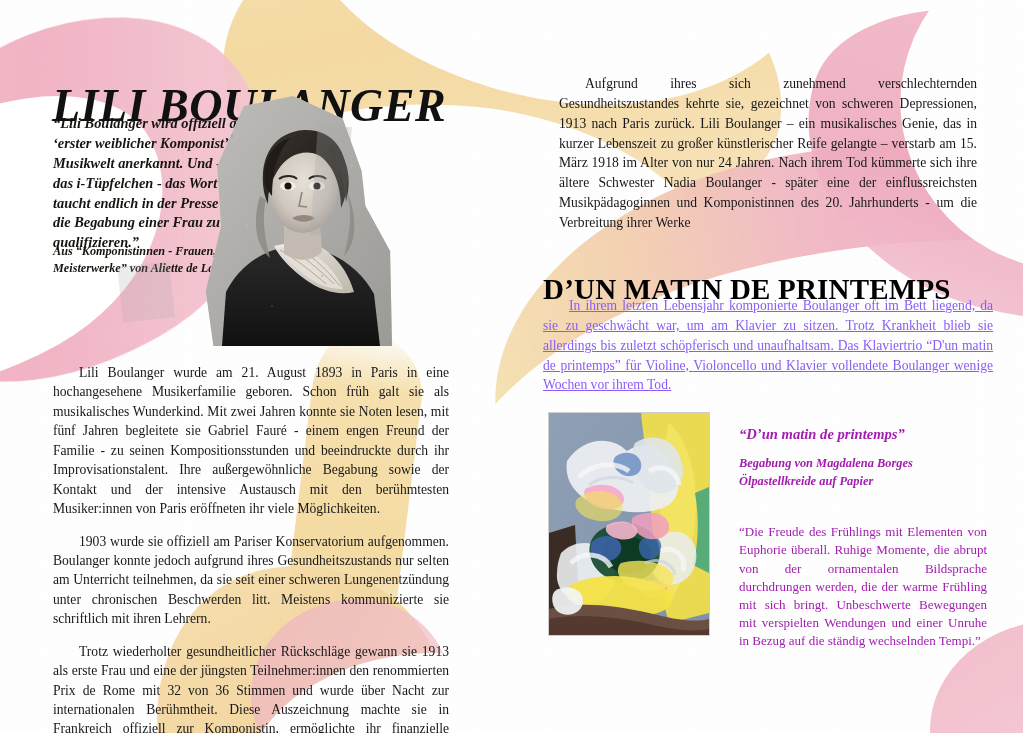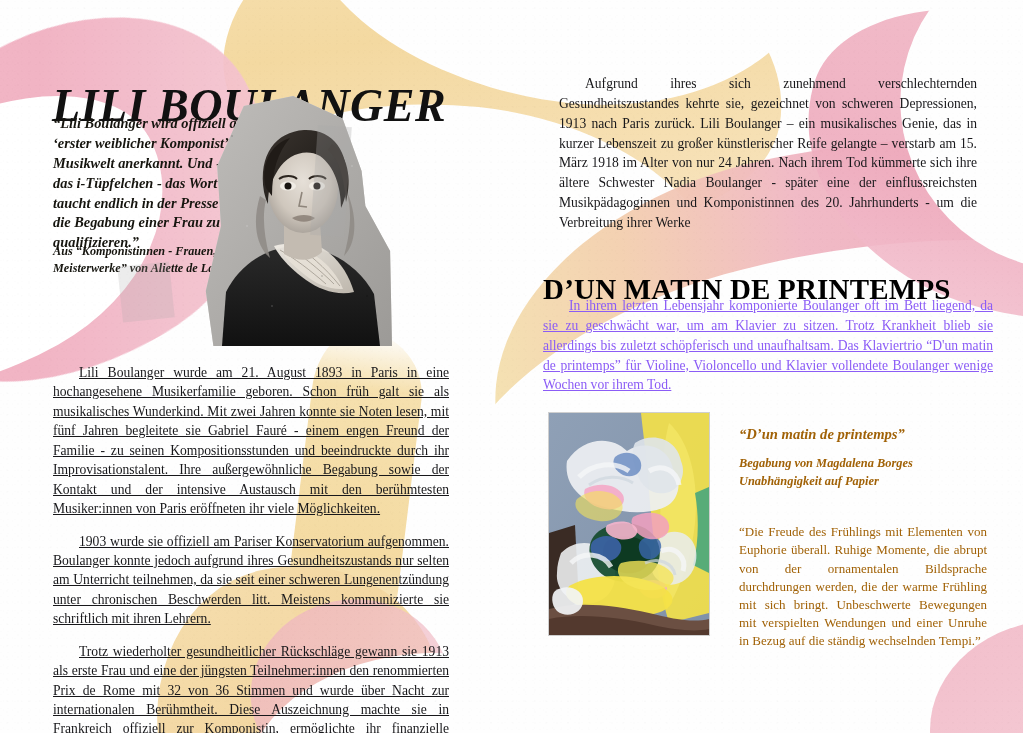--- a/index.html
+++ b/index.html
@@ -192,21 +192,21 @@
   }
   .portrait svg{display:block;}
 
   
   .body-left{
     position:absolute;left:53px;top:363px;width:396px;
     font-size:13.6px;line-height:1.43;
     text-align:justify;
     color:#17171a;
   }
-  .body-left p{margin:0 0 13px 0;text-indent:26px;text-decoration:underline;}
+  .body-left p{margin:0 0 13px 0;text-indent:26px;}
 
   
   .body-right-top{
     position:absolute;left:543px;top:58px;width:450px;
     font-size:13.6px;line-height:1.46;
     text-align:justify;
     color:#17171a;
   }
   .body-right-top p{margin:16px;text-indent:26px;}
 
@@ -232,21 +232,21 @@
     width:162px;height:224px;
     border:1px solid #cfcfcf;
     box-sizing:border-box;
     overflow:hidden;
     background:#8c9bb0;
   }
   .artwork svg{display:block;}
 
   .art-caption{
     position:absolute;left:739px;top:425px;width:248px;
-    color:#a16207;
+    color:#a21caf;
   }
   .art-title{
     font-style:italic;font-weight:700;
     font-size:14.6px;line-height:1.3;margin-bottom:11px;
   }
   .art-meta{
     font-style:italic;font-weight:700;
     font-size:12.4px;line-height:1.42;margin-bottom:13px;
   }
   .art-quote{
@@ -426,19 +426,19 @@
         <path d="M0 206 C30 200 70 204 104 212 C126 217 146 219 160 216 L160 222 L0 222 Z" fill="#53392e"></path>
 
         <path d="M6 178 C18 170 34 176 34 188 C34 200 18 206 8 198 C2 192 2 182 6 178 Z" fill="#f2f4f6" opacity=".92"></path>
       </svg>
     </div>
 
     <div class="art-caption">
       <div class="art-title">“D’un matin de printemps”</div>
       <div class="art-meta">
         <div>Begabung von Magdalena Borges</div>
-        <div>Unabhängigkeit auf Papier</div>
+        <div>Ölpastellkreide auf Papier</div>
       </div>
       <div class="art-quote">“Die Freude des Frühlings mit Elementen von Euphorie überall. Ruhige Momente, die abrupt von der ornamentalen Bildsprache durchdrungen werden, die der warme Frühling mit sich bringt. Unbeschwerte Bewegungen mit verspielten Wendungen und einer Unruhe in Bezug auf die ständig wechselnden Tempi.”</div>
     </div>
 
   </div>
 </div>
 
 </body></html>

